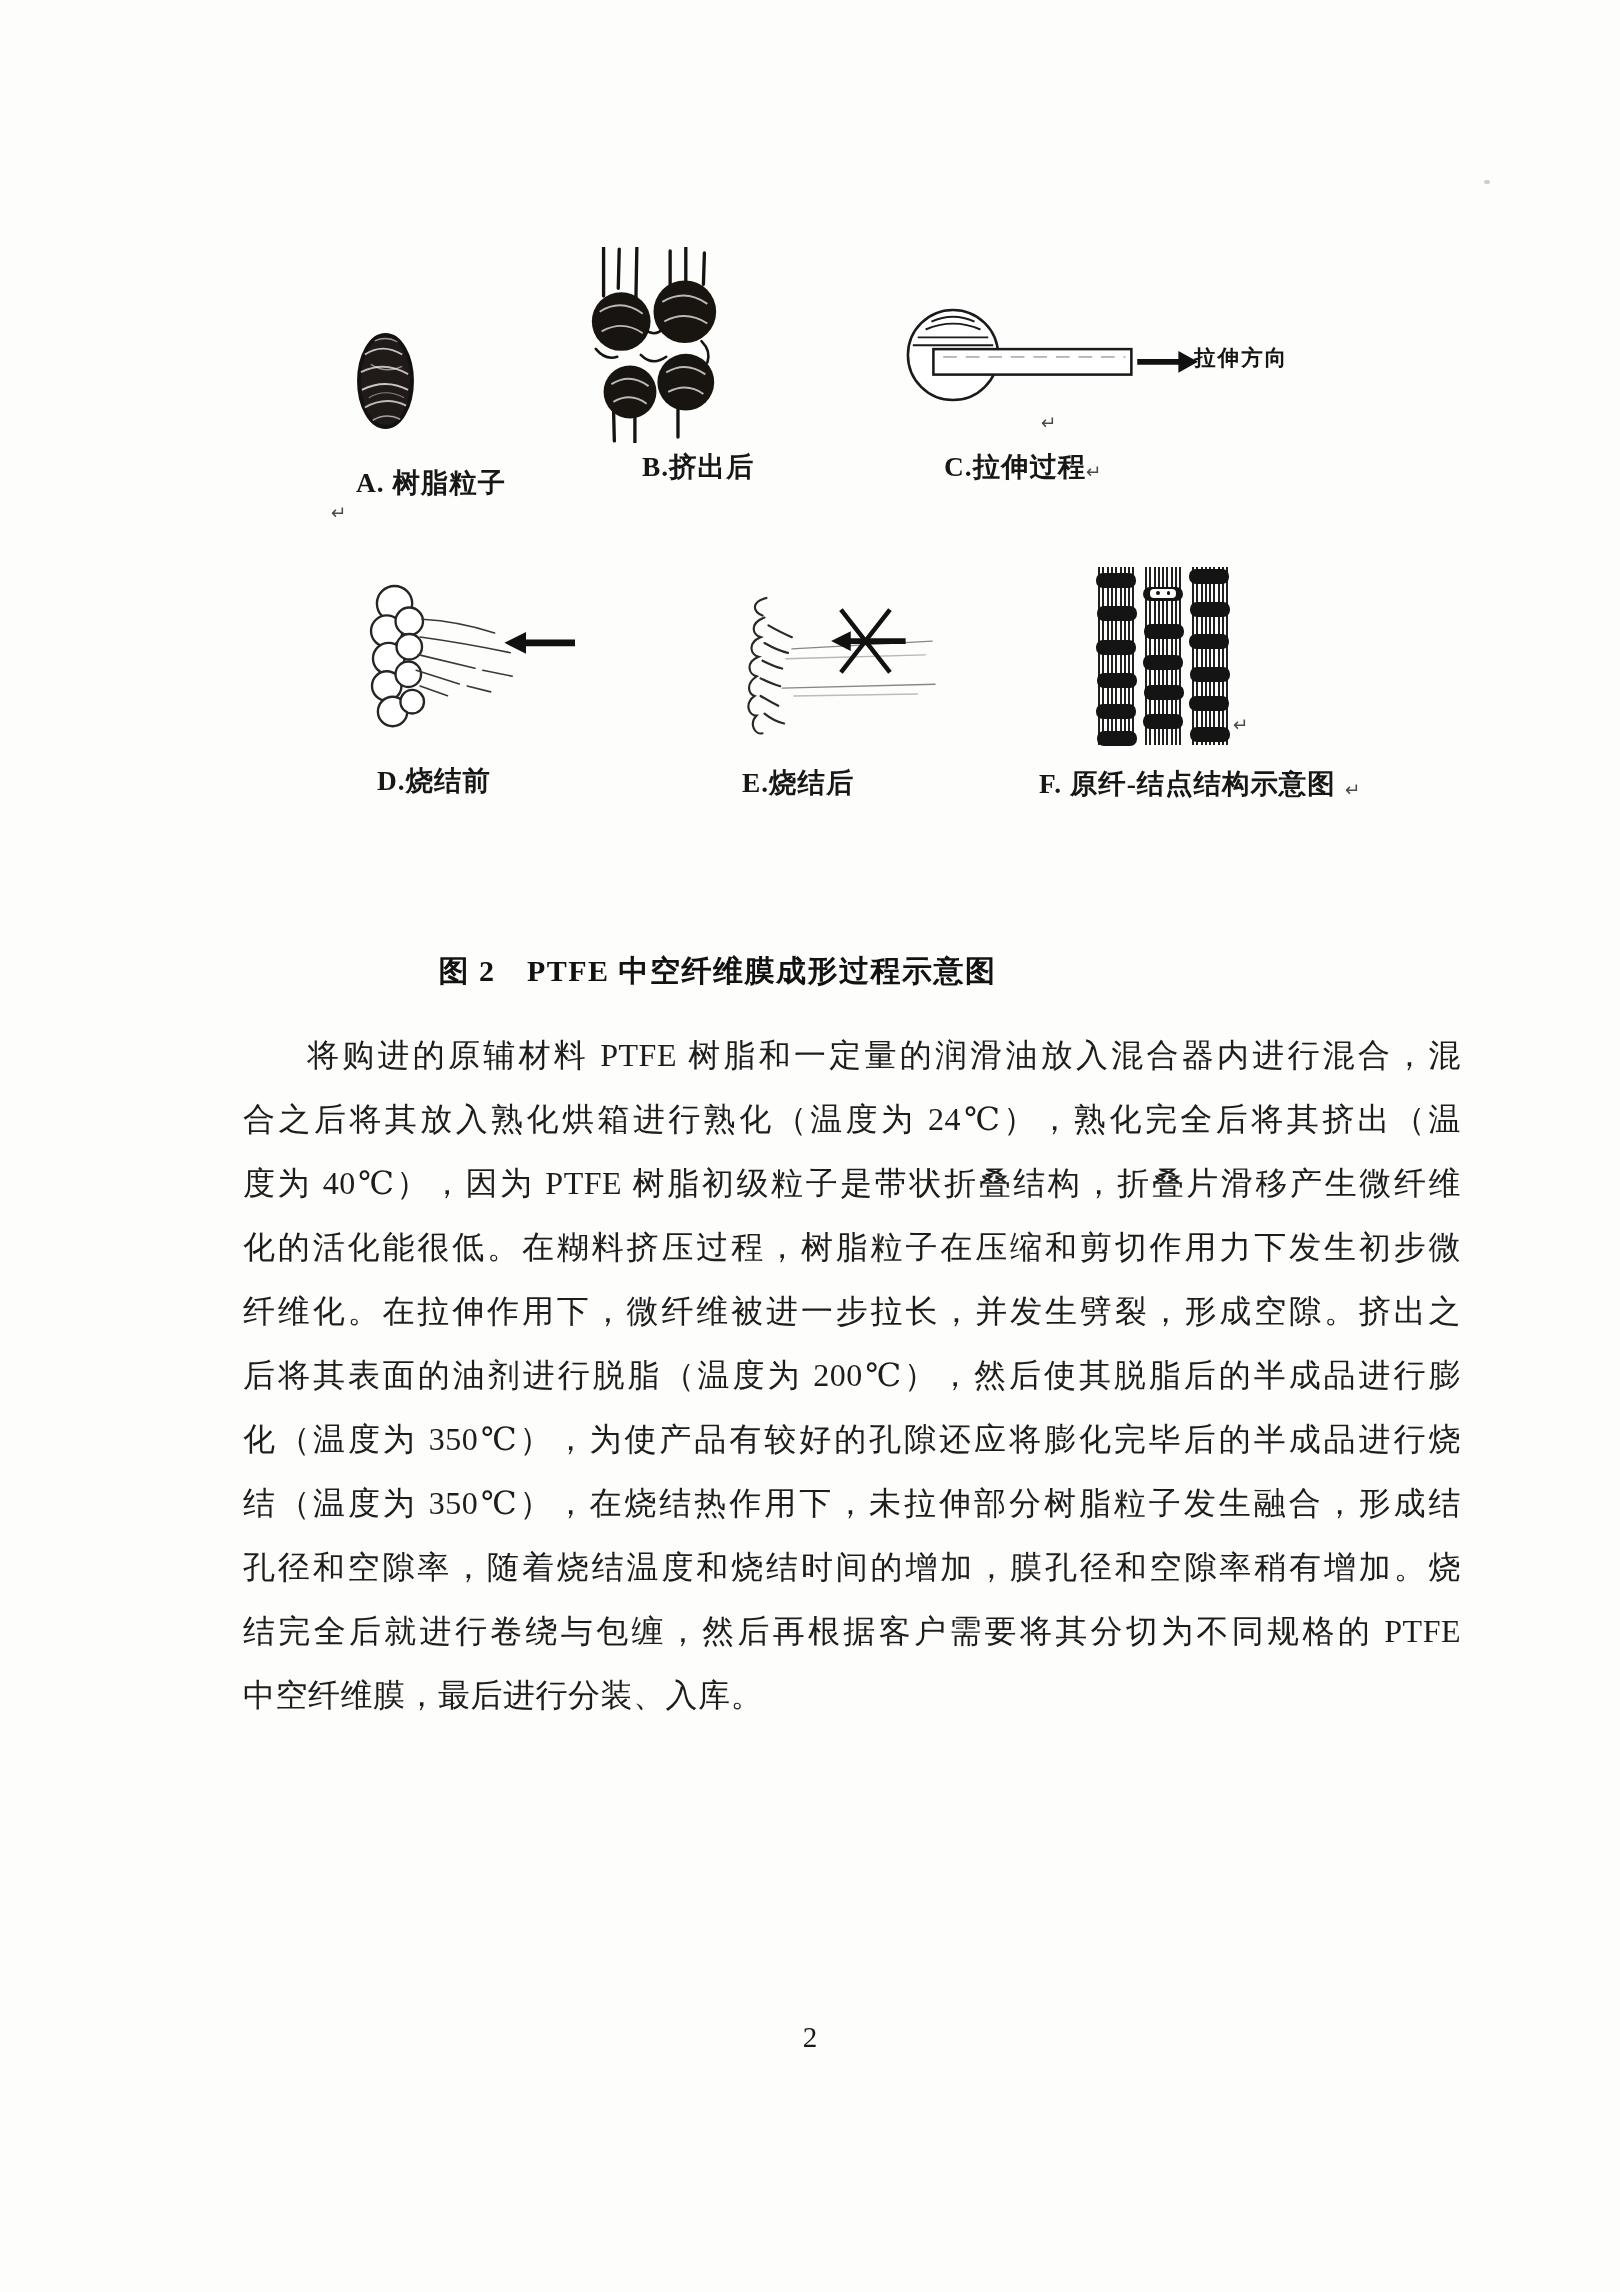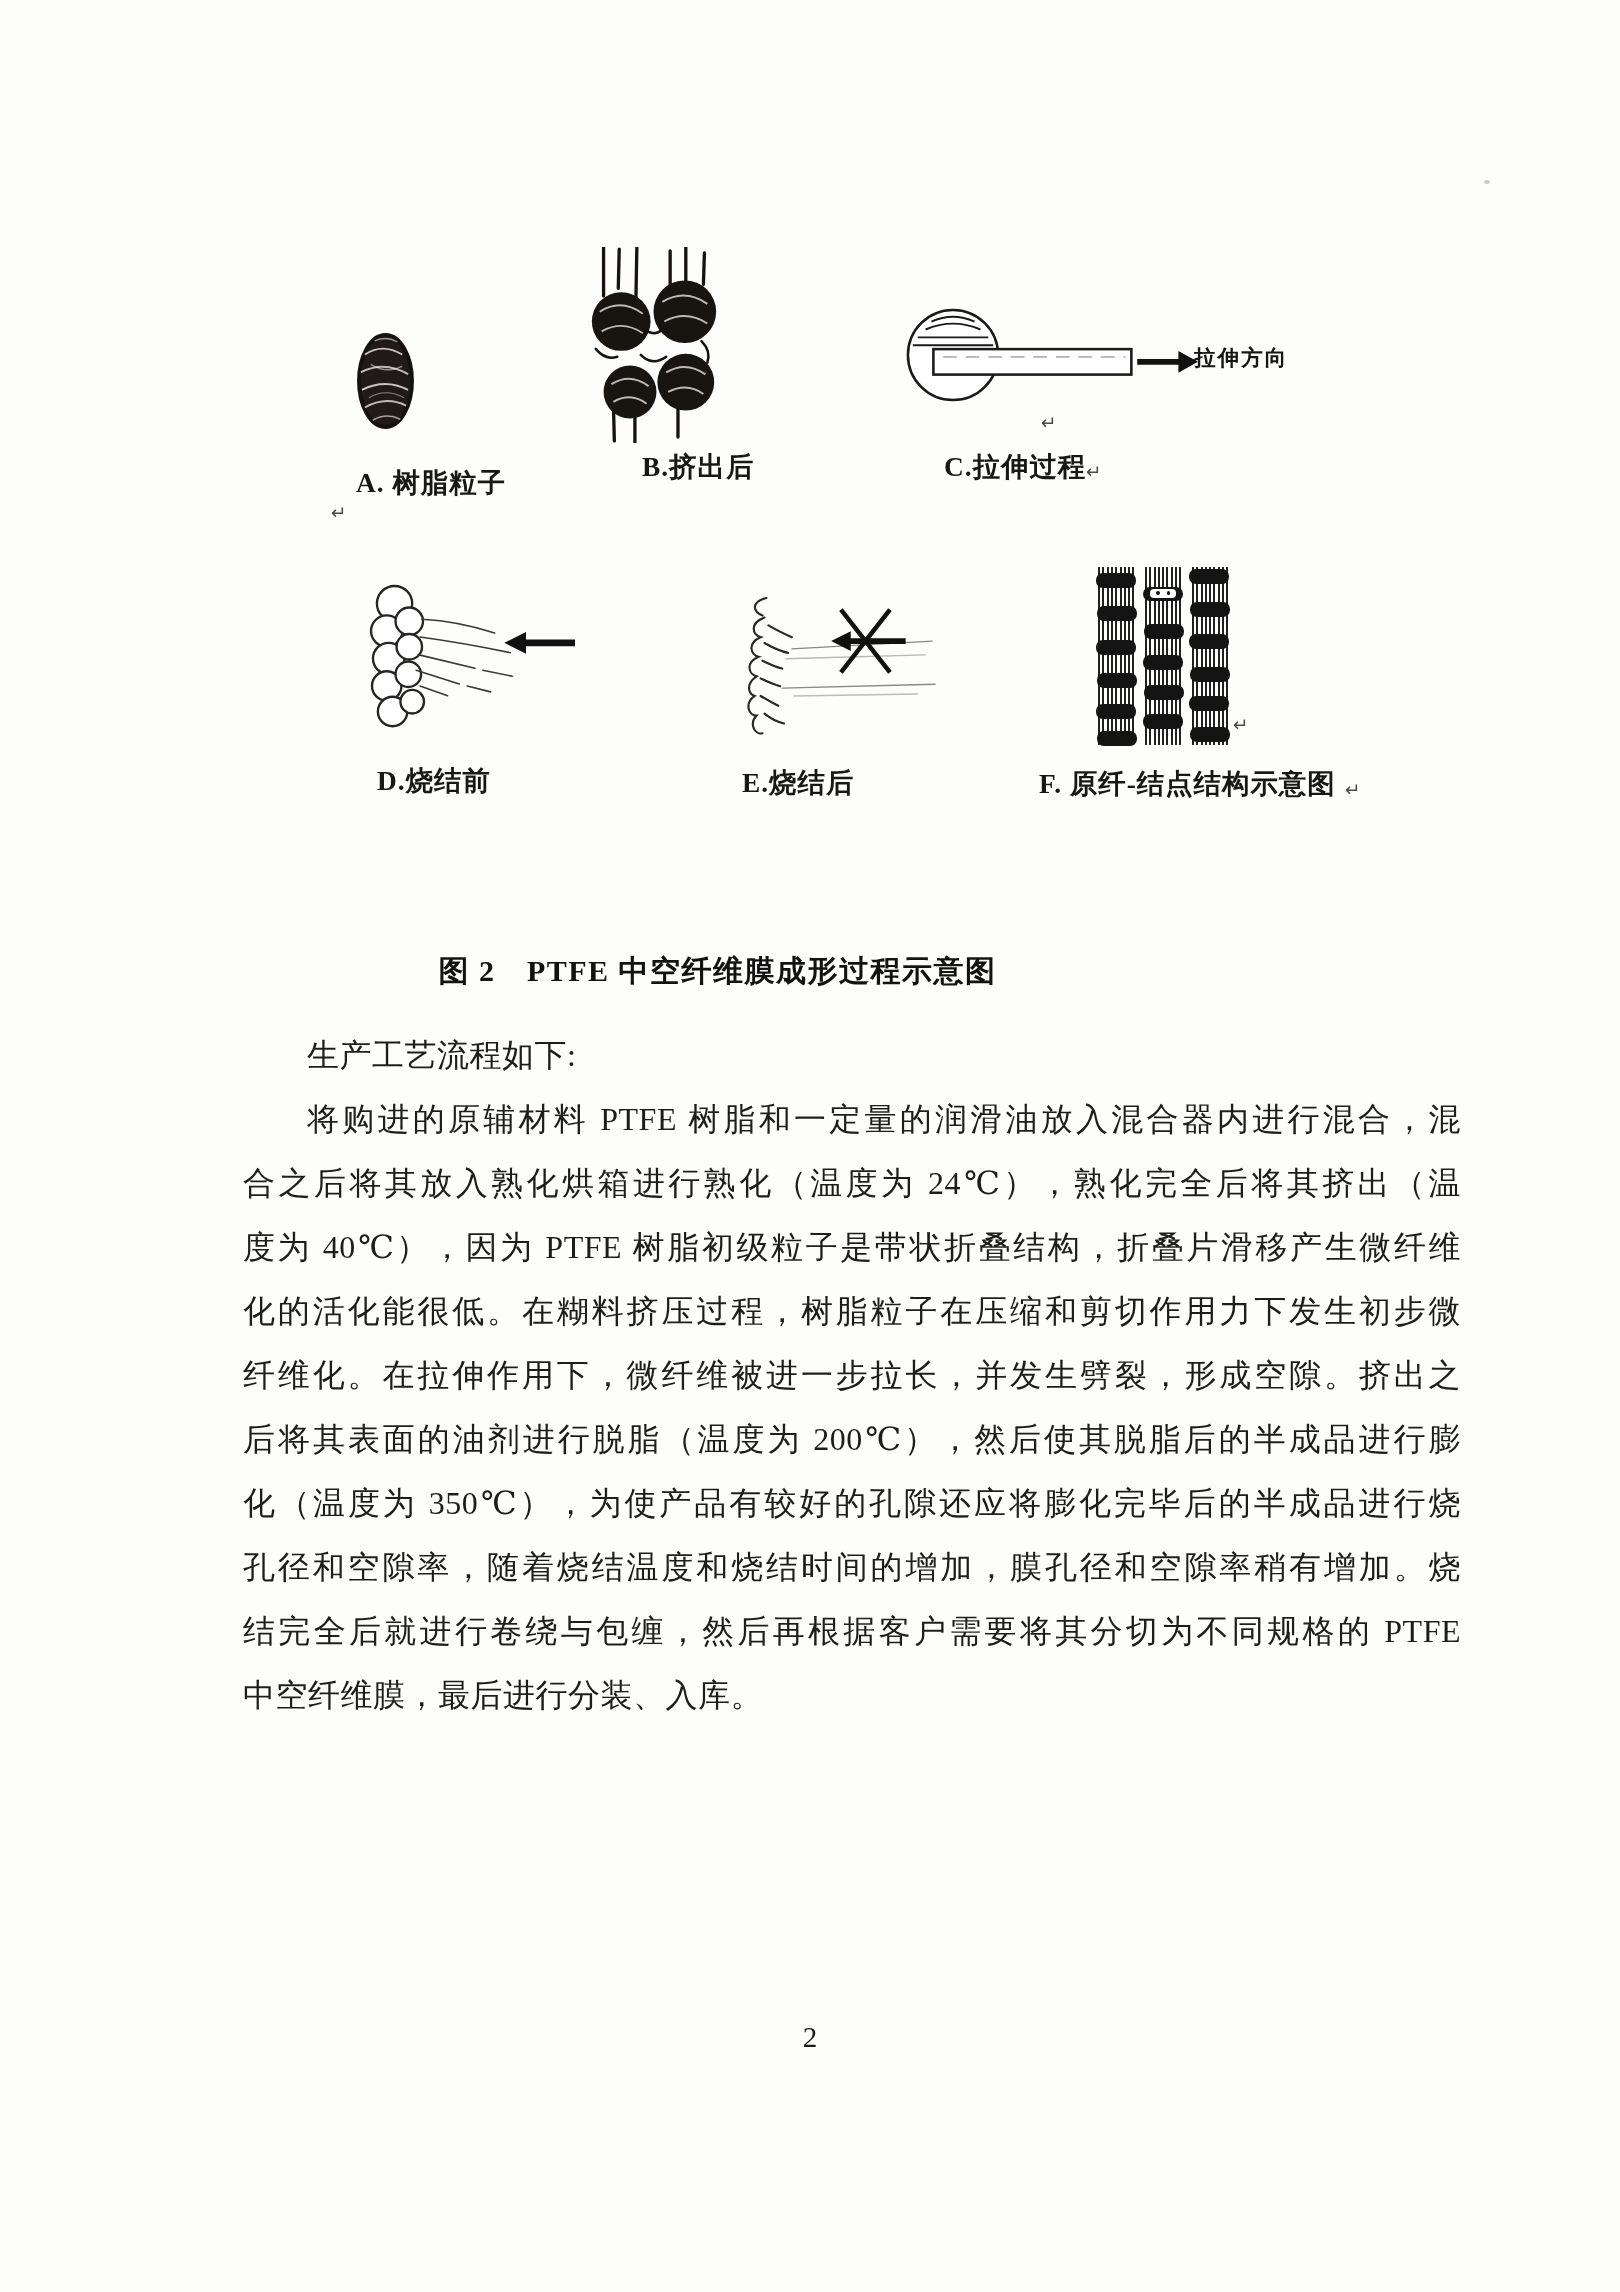--- a/index.html
+++ b/index.html
@@ -209,28 +209,28 @@
     <div class="fnode" style="left:91px;top:129px;"></div>
     <div class="fnode" style="left:92px;top:160px;"></div>
   </div>
   <div class="ret-mark" style="left:1233px;top:714px;">↵</div>
   <div class="panel-label" style="left:1039px;top:766px;">F. 原纤-结点结构示意图</div>
   <div class="ret-mark" style="left:1345px;top:779px;">↵</div>
 
   <div class="fig-caption">图 2　PTFE 中空纤维膜成形过程示意图</div>
 
   <div class="textblock">
-    <div class="bline indent nojust">生产工艺流程如下:</div>
   <div class="bline indent">将购进的原辅材料 PTFE 树脂和一定量的润滑油放入混合器内进行混合，混</div>
       <div class="bline">合之后将其放入熟化烘箱进行熟化（温度为 24℃），熟化完全后将其挤出（温</div>
       <div class="bline">度为 40℃），因为 PTFE 树脂初级粒子是带状折叠结构，折叠片滑移产生微纤维</div>
       <div class="bline">化的活化能很低。在糊料挤压过程，树脂粒子在压缩和剪切作用力下发生初步微</div>
       <div class="bline">纤维化。在拉伸作用下，微纤维被进一步拉长，并发生劈裂，形成空隙。挤出之</div>
       <div class="bline">后将其表面的油剂进行脱脂（温度为 200℃），然后使其脱脂后的半成品进行膨</div>
       <div class="bline">化（温度为 350℃），为使产品有较好的孔隙还应将膨化完毕后的半成品进行烧</div>
+      <div class="bline">结（温度为 350℃），在烧结热作用下，未拉伸部分树脂粒子发生融合，形成结</div>
       <div class="bline">孔径和空隙率，随着烧结温度和烧结时间的增加，膜孔径和空隙率稍有增加。烧</div>
       <div class="bline">结完全后就进行卷绕与包缠，然后再根据客户需要将其分切为不同规格的 PTFE</div>
       <div class="bline nojust">中空纤维膜，最后进行分装、入库。</div>
     </div>
 
   <div class="page-number">2</div>
 
 </div>
 
 

